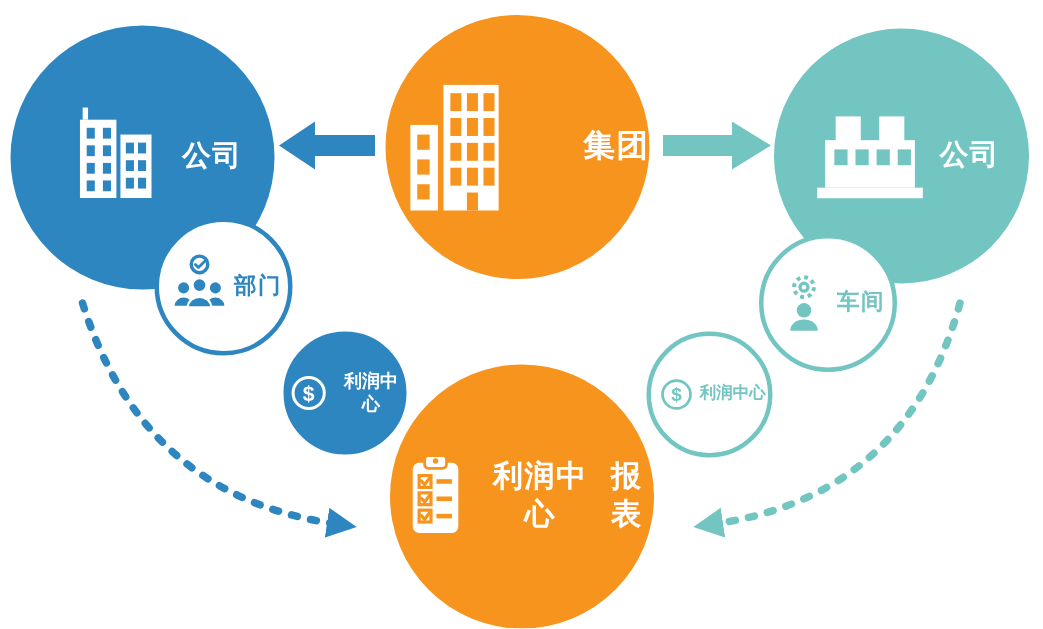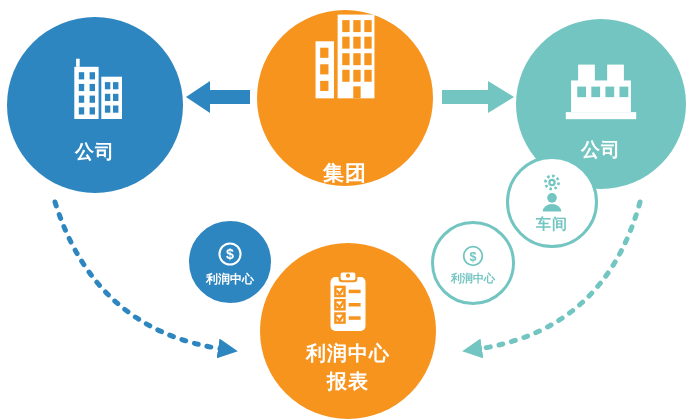--- a/index.html
+++ b/index.html
@@ -1,19 +1,19 @@
 <!DOCTYPE html>
 <html style="--orange: #F7941E; --blue: #2E86C1; --teal: #72C5C1;"><head>
 <meta charset="utf-8">
 <style>
   * { box-sizing: border-box; }
   body { margin:0; background:#fff; font-family:"Liberation Sans", sans-serif; }
   .canvas { position:relative; width:695px; height:419px; background:#fff; overflow:hidden; }
   .overlay { position:absolute; left:0; top:0; width:695px; height:419px; z-index:1; }
-  .node { position:absolute; border-radius:50%; display:flex; flex-direction:column;
+  .node { position:absolute; border-radius:50%; display:flex; flex-direction:row;
           align-items:center; justify-content:center; text-align:center; gap:3px; }
   .label { font-weight:700; line-height:1.25; letter-spacing:1px; }
 
   .node-group { left:257px; top:10px; width:176px; height:176px; background:var(--orange,#F7941E); z-index:2;justify-content:space-between; }
   .node-group .icon { width:92px; height:92px; }
   .node-group .label { color:#fff; font-size:21px; }
 
   .node-company-left { left:7px; top:17px; width:176px; height:176px; background:var(--blue,#2E86C1); z-index:2; }
   .node-company-left .icon { width:90px; height:90px; }
   .node-company-left .label { color:#fff; font-size:19px; }
@@ -137,20 +137,33 @@
       <rect class="fill-white" x="16" y="38" width="68" height="36"></rect>
       <rect class="fill-teal" x="23" y="45" width="10" height="12"></rect>
       <rect class="fill-teal" x="39" y="45" width="10" height="12"></rect>
       <rect class="fill-teal" x="55" y="45" width="10" height="12"></rect>
       <rect class="fill-teal" x="71" y="45" width="10" height="12"></rect>
       <rect class="fill-white" x="10" y="74" width="80" height="8"></rect>
     </svg>
     <div class="label">公司</div>
   </div>
 
+  <div class="node node-department">
+    <svg class="icon" viewBox="0 0 100 100">
+      <circle class="stroke-blue" stroke-width="5" cx="50" cy="18" r="12"></circle>
+      <path class="stroke-blue" stroke-width="4" stroke-linecap="round" stroke-linejoin="round" d="M44,18 l4.5,4.5 L58,13"></path>
+      <circle class="fill-blue" cx="27" cy="52" r="8"></circle>
+      <path class="fill-blue" d="M14,78 a13,12 0 0 1 26,0 z"></path>
+      <circle class="fill-blue" cx="73" cy="52" r="8"></circle>
+      <path class="fill-blue" d="M60,78 a13,12 0 0 1 26,0 z"></path>
+      <circle class="person-center" cx="50" cy="48" r="10"></circle>
+      <path class="person-center" d="M33,80 a17,15 0 0 1 34,0 z"></path>
+    </svg>
+    <div class="label">部门</div>
+  </div>
 
   <div class="node node-pc-left">
     <svg class="icon" viewBox="0 0 100 100">
       <circle class="stroke-white" stroke-width="6" cx="50" cy="50" r="31"></circle>
       <text class="dollar dollar-white" x="50" y="65" font-size="42">$</text>
     </svg>
     <div class="label">利润中心</div>
   </div>
 
   <div class="node node-workshop">

